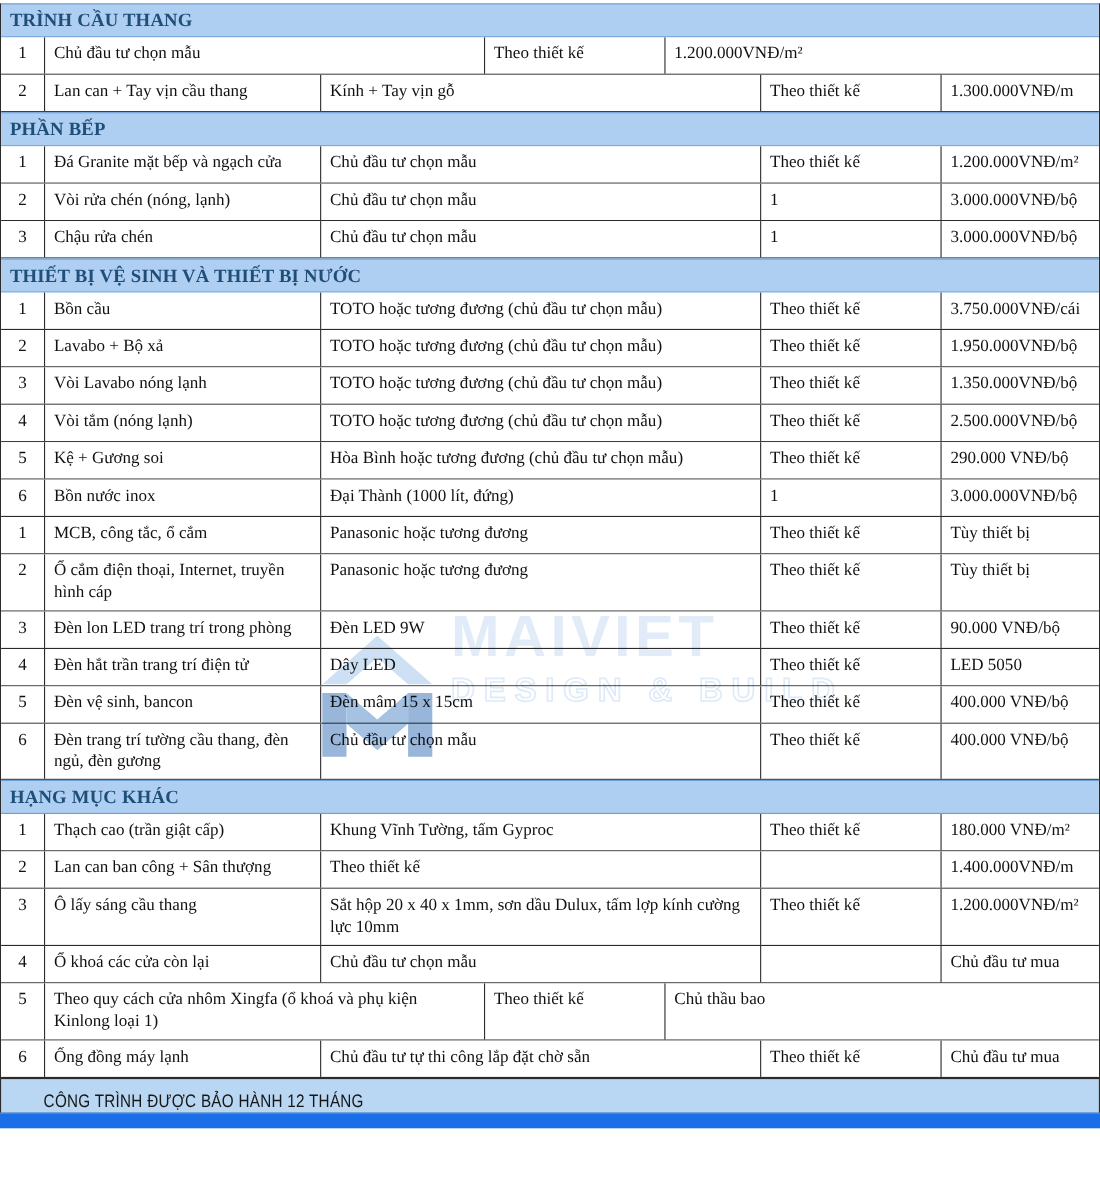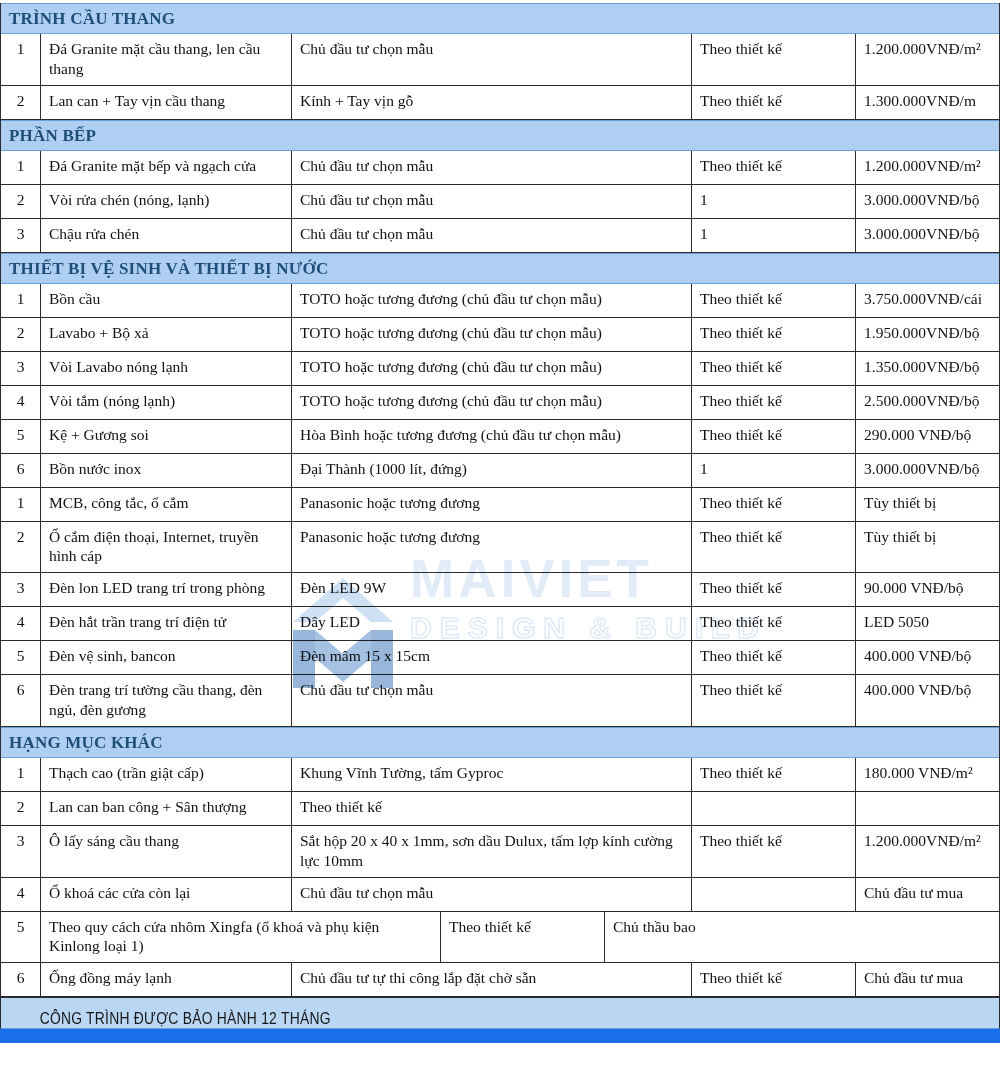--- a/index.html
+++ b/index.html
@@ -97,21 +97,20 @@
 </style>
 </head>
 <body>
 
 <div class="quote-wrap">
 
   <div class="qtable">
       <div class="section-header">TRÌNH CẦU THANG</div>
       <div class="row">
         <div class="cell c-no">1</div>
-        <div class="cell c-item">Đá Granite mặt cầu thang, len cầu thang</div>
         <div class="cell c-spec">Chủ đầu tư chọn mẫu</div>
         <div class="cell c-qty">Theo thiết kế</div>
         <div class="cell c-price">1.200.000VNĐ/m²</div>
       </div>
       <div class="row">
         <div class="cell c-no">2</div>
         <div class="cell c-item">Lan can + Tay vịn cầu thang</div>
         <div class="cell c-spec">Kính + Tay vịn gỗ</div>
         <div class="cell c-qty">Theo thiết kế</div>
         <div class="cell c-price">1.300.000VNĐ/m</div>
@@ -229,20 +228,21 @@
         <div class="cell c-item">Thạch cao (trần giật cấp)</div>
         <div class="cell c-spec">Khung Vĩnh Tường, tấm Gyproc</div>
         <div class="cell c-qty">Theo thiết kế</div>
         <div class="cell c-price">180.000 VNĐ/m²</div>
       </div>
       <div class="row">
         <div class="cell c-no">2</div>
         <div class="cell c-item">Lan can ban công + Sân thượng</div>
         <div class="cell c-spec">Theo thiết kế</div>
         <div class="cell c-qty"></div>
+        <div class="cell c-price">1.400.000VNĐ/m</div>
       </div>
       <div class="row">
         <div class="cell c-no">3</div>
         <div class="cell c-item">Ô lấy sáng cầu thang</div>
         <div class="cell c-spec">Sắt hộp 20 x 40 x 1mm, sơn dầu Dulux, tấm lợp kính cường lực 10mm</div>
         <div class="cell c-qty">Theo thiết kế</div>
         <div class="cell c-price">1.200.000VNĐ/m²</div>
       </div>
       <div class="row">
         <div class="cell c-no">4</div>

